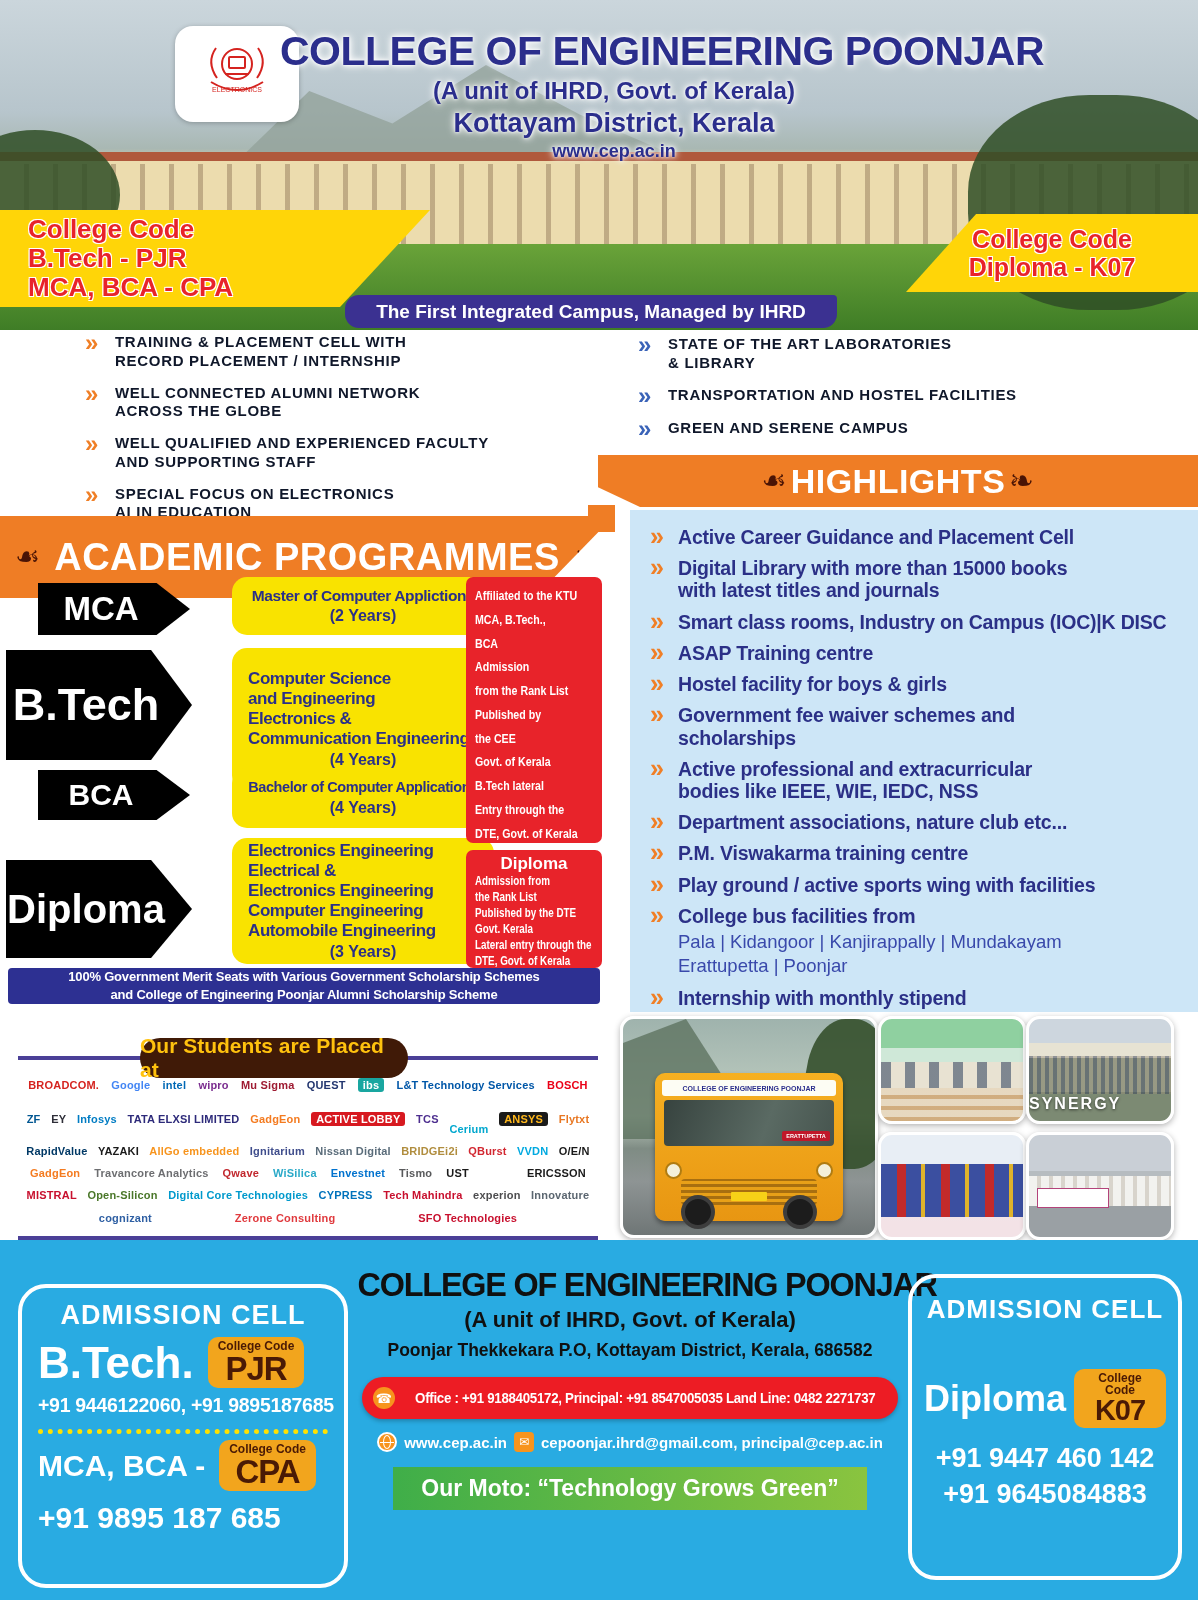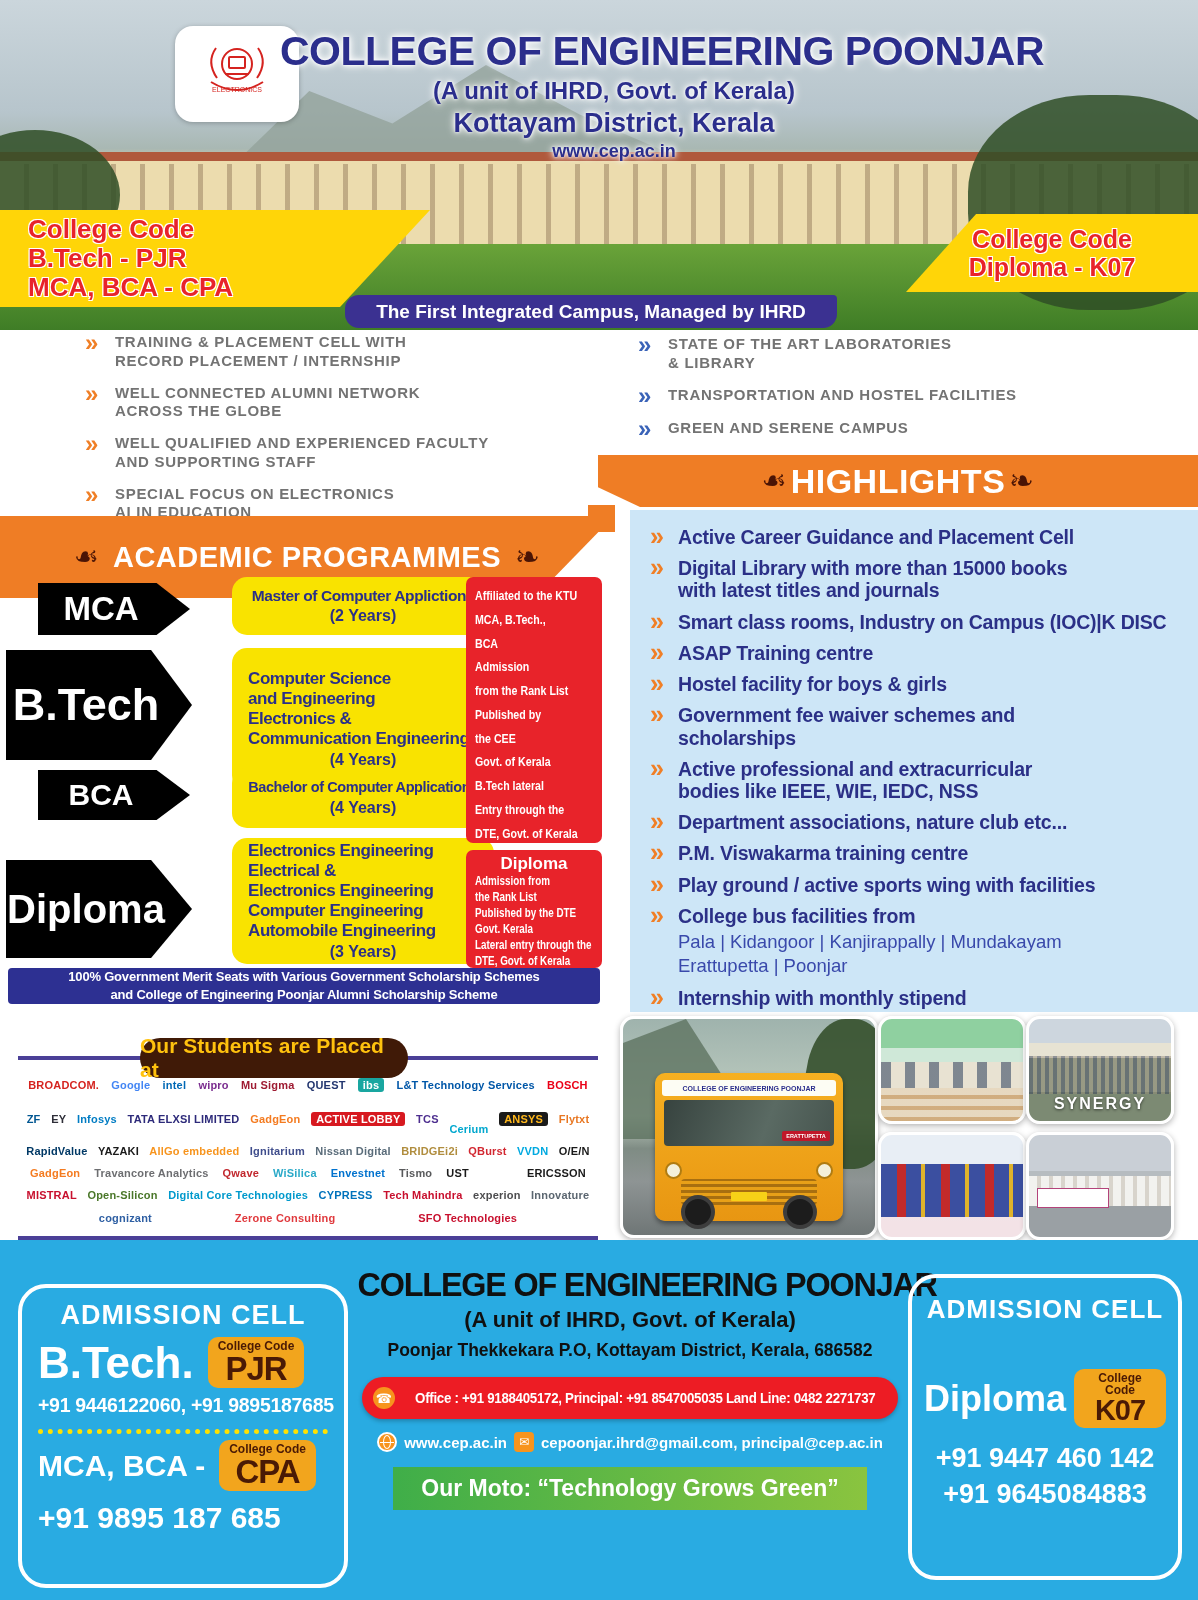--- a/index.html
+++ b/index.html
@@ -36,27 +36,27 @@
           border-radius:14px 4px 14px 14px;color:#fff;font-weight:bold;font-size:19px;
           display:flex;align-items:center;justify-content:center;}
   
   .featL{position:absolute;left:85px;top:333px;width:480px;}
   .featR{position:absolute;left:638px;top:335px;width:540px;}
   .feat-item{display:flex;margin-bottom:13px;}
   .arr{flex:0 0 30px;font-size:24px;line-height:.85;font-weight:bold;}
   .arr:before{content:"»";}
   .featL .arr{color:#f07f26;}
   .featR .arr{color:#3a63b8;}
-  .ftxt{font-size:15px;font-weight:bold;color:#737373;letter-spacing:.7px;line-height:1.25;white-space:pre-line;}
+  .ftxt{font-size:15px;font-weight:bold;color:#0f172a;letter-spacing:.7px;line-height:1.25;white-space:pre-line;}
   
   .acadBan{position:absolute;left:0;top:516px;width:614px;height:82px;background:#ef7d25;
            clip-path:polygon(0 0,100% 0,87% 100%,0 100%);display:flex;align-items:center;justify-content:center;gap:14px;}
   .hlBan{position:absolute;left:598px;top:455px;width:600px;height:52px;background:#ef7d25;
          clip-path:polygon(0 0,100% 0,100% 100%,7% 100%,0 62%);display:flex;align-items:center;justify-content:center;gap:4px;}
-  .banTxt{color:#fff;font-weight:bold;font-size:29px;letter-spacing:.5px;}
+  .banTxt{color:#fff;font-weight:bold;font-size:38px;letter-spacing:.5px;}
   .hlBan .banTxt{font-size:34px;}
   .orn{color:#4a1405;font-size:28px;line-height:1;}
   .orn:before{content:"☙";}
   .orn.r{transform:scaleX(-1);}
   .decoSq{position:absolute;left:588px;top:505px;width:27px;height:27px;background:#ef7d25;}
   
   .hlPanel{position:absolute;left:630px;top:510px;width:568px;height:502px;background:#cde6f7;
            padding:16px 16px 0 20px;box-sizing:border-box;}
   .hl-item{display:flex;margin-bottom:9px;}
   .hl-item .arr{flex:0 0 28px;color:#f07f26;font-size:25px;}
@@ -124,21 +124,21 @@
   .busWheel.l{left:26px;} .busWheel.r{right:26px;}
   .phSm{width:142px;height:102px;}
   .ph1{left:878px;top:1016px;background:linear-gradient(#8fd0a0 0 28%,#cfe8d8 28% 42%,#e8e2d2 42% 100%);}
   .ph1 .mon{position:absolute;left:0;right:0;top:42%;height:26%;
             background:repeating-linear-gradient(90deg,rgba(40,60,90,.55) 0 10px,transparent 10px 24px);}
   .ph1 .desk{position:absolute;left:0;right:0;bottom:0;height:32%;
              background:repeating-linear-gradient(0deg,rgba(190,130,60,.55) 0 4px,rgba(230,210,180,.6) 4px 11px);}
   .ph2{left:1026px;top:1016px;background:linear-gradient(#cdd6de 0 24%,#e7e3d3 24% 38%,#9aa58e 38% 72%,#7c8a73 72% 100%);}
   .ph2 .crowd{position:absolute;left:0;right:0;top:36%;height:38%;
               background:repeating-linear-gradient(90deg,rgba(55,65,90,.5) 0 4px,rgba(150,140,120,.45) 4px 8px);}
-  .ph2 .syn{position:absolute;left:0;right:0;bottom:8px;text-align:center;color:#fff;font-weight:bold;
+  .ph2 .syn{position:absolute;left:0;right:0;bottom:8px;text-align:left;color:#fff;font-weight:bold;
             font-size:16px;letter-spacing:2px;text-shadow:0 1px 3px rgba(0,0,0,.6);}
   .ph3{left:878px;top:1132px;background:linear-gradient(#e8eef5 0 30%,#f3e2e6 85% 100%);}
   .ph3 .gowns{position:absolute;left:0;right:0;top:28%;height:52%;
               background:repeating-linear-gradient(90deg,#3b4fa0 0 16px,#c22a2a 16px 25px,#3b4fa0 25px 40px,#e0b32b 40px 44px);}
   .ph4{left:1026px;top:1132px;background:linear-gradient(#c9cfd6 0 35%,#b6bcc0 35% 45%,#9aa0a4 45% 100%);}
   .ph4 .shirts{position:absolute;left:0;right:0;top:40%;height:30%;
                background:repeating-linear-gradient(90deg,#f2f2ef 0 8px,#d8d4cc 8px 12px);}
   .ph4 .bannr{position:absolute;left:8px;top:52%;width:70px;height:18px;background:#fff;border:1px solid #b3437a;}
   
   .footer{position:absolute;left:0;top:1240px;width:1198px;height:360px;background:#29abe2;}

